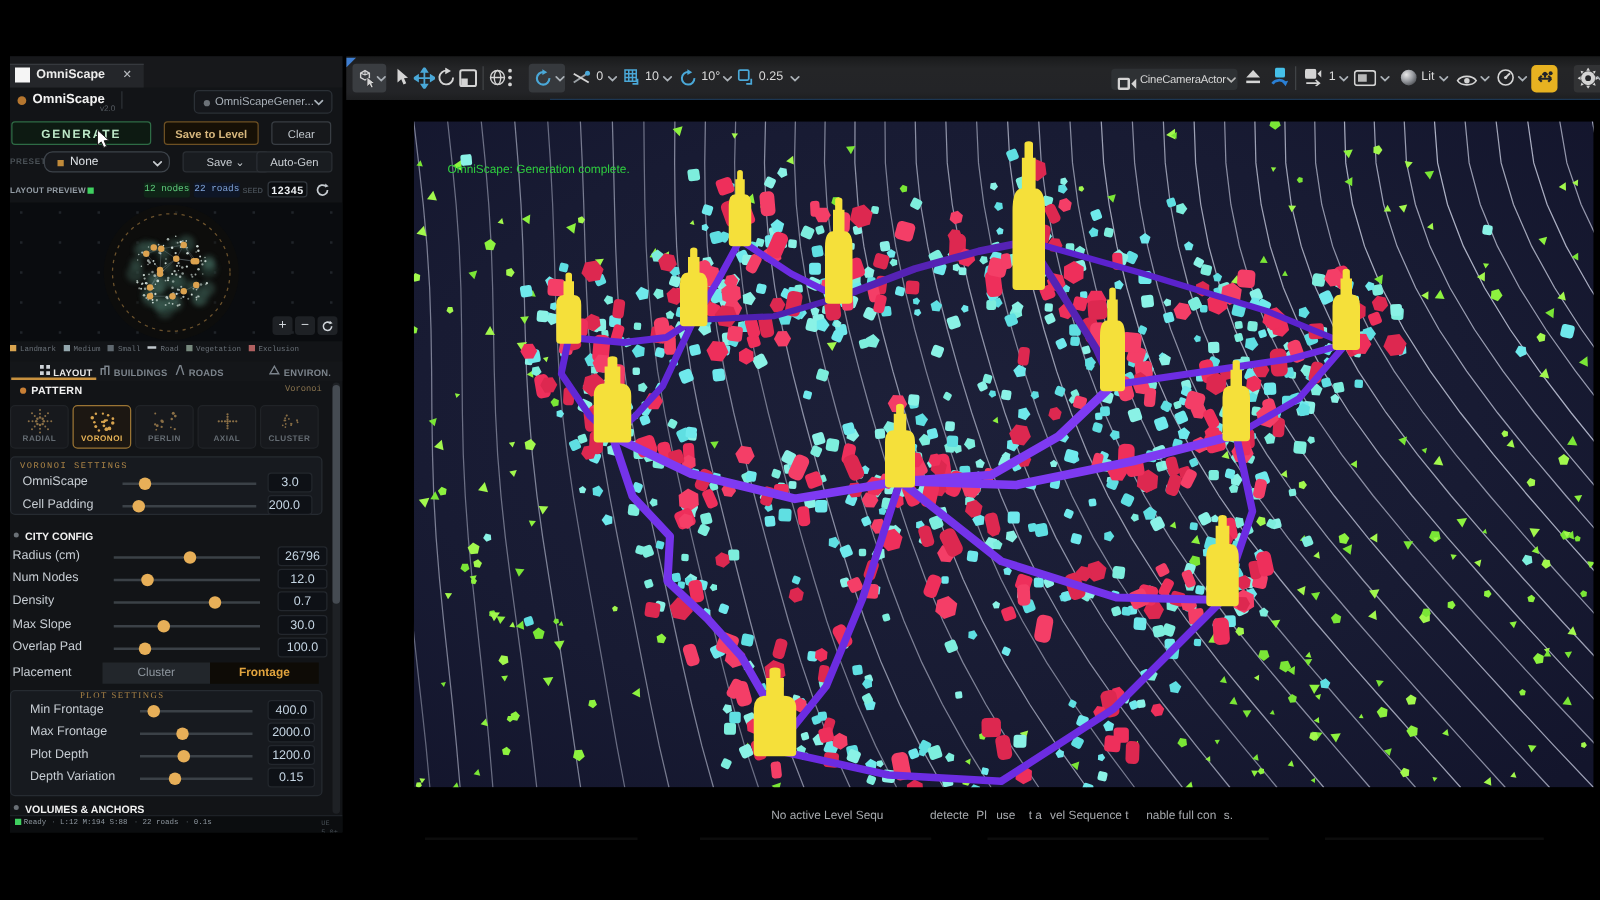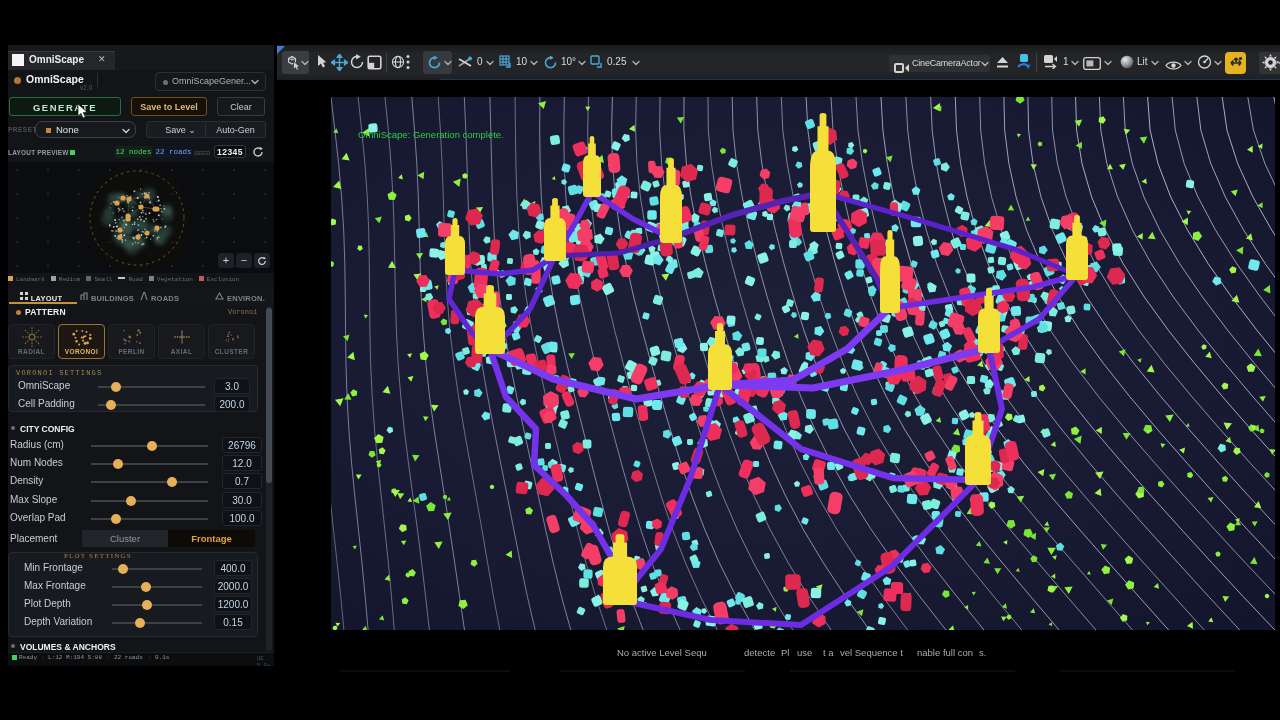--- a/index.html
+++ b/index.html
@@ -1752,21 +1752,21 @@
     </div>
     <div style="position:absolute;left:210px;top:208px;width:16px;height:15px;background:#1e2125;border-radius:3px;color:#d0d5da;font-size:11px;line-height:14px;text-align:center">+</div>
     <div style="position:absolute;left:228px;top:208px;width:16px;height:15px;background:#1e2125;border-radius:3px;color:#d0d5da;font-size:11px;line-height:14px;text-align:center">−</div>
     <div style="position:absolute;left:246px;top:208px;width:16px;height:15px;background:#1e2125;border-radius:3px;color:#d0d5da;font-size:11px;line-height:14px;text-align:center"></div>
     <svg style="position:absolute;left:249px;top:211px" width="10" height="10" viewBox="0 0 12 12">
       <path d="M10 6 A4 4 0 1 1 8.5 2.9" fill="none" stroke="#d0d5da" stroke-width="1.5"></path>
       <path d="M8.2 0.8 L10.9 3 L8 4 Z" fill="#d0d5da"></path>
     </svg>
     <div style="position:absolute;left:0;top:231px;width:266px;height:12px;font-family:'Liberation Mono',monospace;font-size:6px;color:#697077;white-space:nowrap"><span style="margin-right:6px"><span style="display:inline-block;width:5px;height:5px;background:#d9a44f;margin-right:3px"></span>Landmark</span><span style="margin-right:6px"><span style="display:inline-block;width:5px;height:5px;background:#93a7ad;margin-right:3px"></span>Medium</span><span style="margin-right:6px"><span style="display:inline-block;width:5px;height:5px;background:#5f686f;margin-right:3px"></span>Small</span><span style="margin-right:6px"><span style="display:inline-block;width:7px;height:2px;background:#c0c6cc;margin-right:3px;vertical-align:2px"></span>Road</span><span style="margin-right:6px"><span style="display:inline-block;width:5px;height:5px;background:#77897e;margin-right:3px"></span>Vegetation</span><span style="margin-right:6px"><span style="display:inline-block;width:5px;height:5px;background:#b06060;margin-right:3px"></span>Exclusion</span></div>
     <div style="position:absolute;left:0;top:244px;width:266px;height:16px;background:#141619"></div>
-    <div style="position:absolute;left:0px;top:247px;width:66px;text-align:center;font-size:7.5px;font-weight:bold;color:#e8e8e8;letter-spacing:0.2px"><span style="vertical-align:1px;margin-right:3px"><svg width="8" height="8" viewBox="0 0 8 8">
+    <div style="position:absolute;left:0px;top:247px;width:66px;text-align:right;font-size:7.5px;font-weight:bold;color:#e8e8e8;letter-spacing:0.2px"><span style="vertical-align:1px;margin-right:3px"><svg width="8" height="8" viewBox="0 0 8 8">
           <rect x="0" y="0" width="3" height="3" fill="#cfd4d9"></rect>
           <rect x="5" y="0" width="3" height="3" fill="#cfd4d9"></rect>
           <rect x="0" y="5" width="3" height="3" fill="#cfd4d9"></rect>
           <rect x="5" y="5" width="3" height="3" fill="#cfd4d9"></rect>
         </svg></span>LAYOUT</div>
     <div style="position:absolute;left:66px;top:247px;width:66px;text-align:center;font-size:7.5px;font-weight:bold;color:#7c848c;letter-spacing:0.2px"><span style="vertical-align:1px;margin-right:3px"><svg width="8" height="8" viewBox="0 0 8 8">
           <path d="M1 8 V3 H4 V8 M4 8 V1 H7 V8" fill="none" stroke="#7c848c" stroke-width="1.2"></path>
         </svg></span>BUILDINGS</div>
     <div style="position:absolute;left:132px;top:247px;width:66px;text-align:left;font-size:7.5px;font-weight:bold;color:#7c848c;letter-spacing:0.2px"><span style="vertical-align:1px;margin-right:3px"><svg width="8" height="8" viewBox="0 0 8 8">
           <path d="M1 8 L4 0 M7 8 L4.5 0" fill="none" stroke="#7c848c" stroke-width="1.1"></path>
@@ -1881,21 +1881,21 @@
     <div style="position:absolute;left:200px;top:303px;width:47px;text-align:center;font-size:6.5px;font-weight:bold;color:#656c73;letter-spacing:0.4px">CLUSTER</div>
     <div style="position:absolute;left:0px;top:320px;width:250px;height:47px;background:#171a1f;border:1px solid #262b31;border-radius:4px"></div>
     <div style="position:absolute;left:8px;top:324px;font-size:7px;letter-spacing:1.2px;color:#ab8446;font-family:'Liberation Mono',monospace;">VORONOI SETTINGS</div>
     <div style="position:absolute;left:10px;top:335px;font-size:10px;color:#c7cdd3">OmniScape</div>
     <div style="position:absolute;left:90px;top:341px;width:107px;height:2px;background:#3b4147"></div>
     <div style="position:absolute;left:103px;top:337px;width:10px;height:10px;border-radius:50%;background:#e7af58"></div>
     <div style="position:absolute;left:206px;top:333px;width:36px;height:16px;background:#0e1116;border:1px solid #23272d;border-radius:3px;overflow:hidden;color:#c6d6e4;font-size:10px;line-height:15px;text-align:center;white-space:nowrap">3.0</div>
     <div style="position:absolute;left:10px;top:353px;font-size:10px;color:#c7cdd3">Cell Padding</div>
     <div style="position:absolute;left:90px;top:359px;width:107px;height:2px;background:#3b4147"></div>
     <div style="position:absolute;left:98px;top:355px;width:10px;height:10px;border-radius:50%;background:#e7af58"></div>
-    <div style="position:absolute;left:206px;top:351px;width:36px;height:16px;background:#0e1116;border:1px solid #23272d;border-radius:3px;overflow:hidden;color:#c6d6e4;font-size:10px;line-height:15px;text-align:center;white-space:nowrap">200.0</div>
+    <div style="position:absolute;left:206px;top:351px;width:36px;height:16px;background:#0e1116;border:1px solid #23272d;border-radius:3px;overflow:hidden;color:#c6d6e4;font-size:10px;line-height:15px;white-space:nowrap">200.0</div>
     <div style="position:absolute;left:3px;top:381px;width:4px;height:4px;border-radius:50%;background:#6a7076"></div>
     <div style="position:absolute;left:12px;top:379px;font-size:8.5px;font-weight:bold;color:#f0f0f0">CITY CONFIG</div>
     <div style="position:absolute;left:2px;top:394px;font-size:10px;color:#c7cdd3">Radius (cm)</div>
     <div style="position:absolute;left:83px;top:400px;width:117px;height:2px;background:#3b4147"></div>
     <div style="position:absolute;left:139px;top:396px;width:10px;height:10px;border-radius:50%;background:#e7af58"></div>
     <div style="position:absolute;left:214px;top:392px;width:40px;height:16px;background:#0e1116;border:1px solid #23272d;border-radius:3px;overflow:hidden;color:#c6d6e4;font-size:10px;line-height:15px;text-align:center;white-space:nowrap">26796</div>
     <div style="position:absolute;left:2px;top:412px;font-size:10px;color:#c7cdd3">Num Nodes</div>
     <div style="position:absolute;left:83px;top:418px;width:117px;height:2px;background:#3b4147"></div>
     <div style="position:absolute;left:105px;top:414px;width:10px;height:10px;border-radius:50%;background:#e7af58"></div>
     <div style="position:absolute;left:214px;top:410px;width:40px;height:16px;background:#0e1116;border:1px solid #23272d;border-radius:3px;overflow:hidden;color:#c6d6e4;font-size:10px;line-height:15px;text-align:center;white-space:nowrap">12.0</div>

